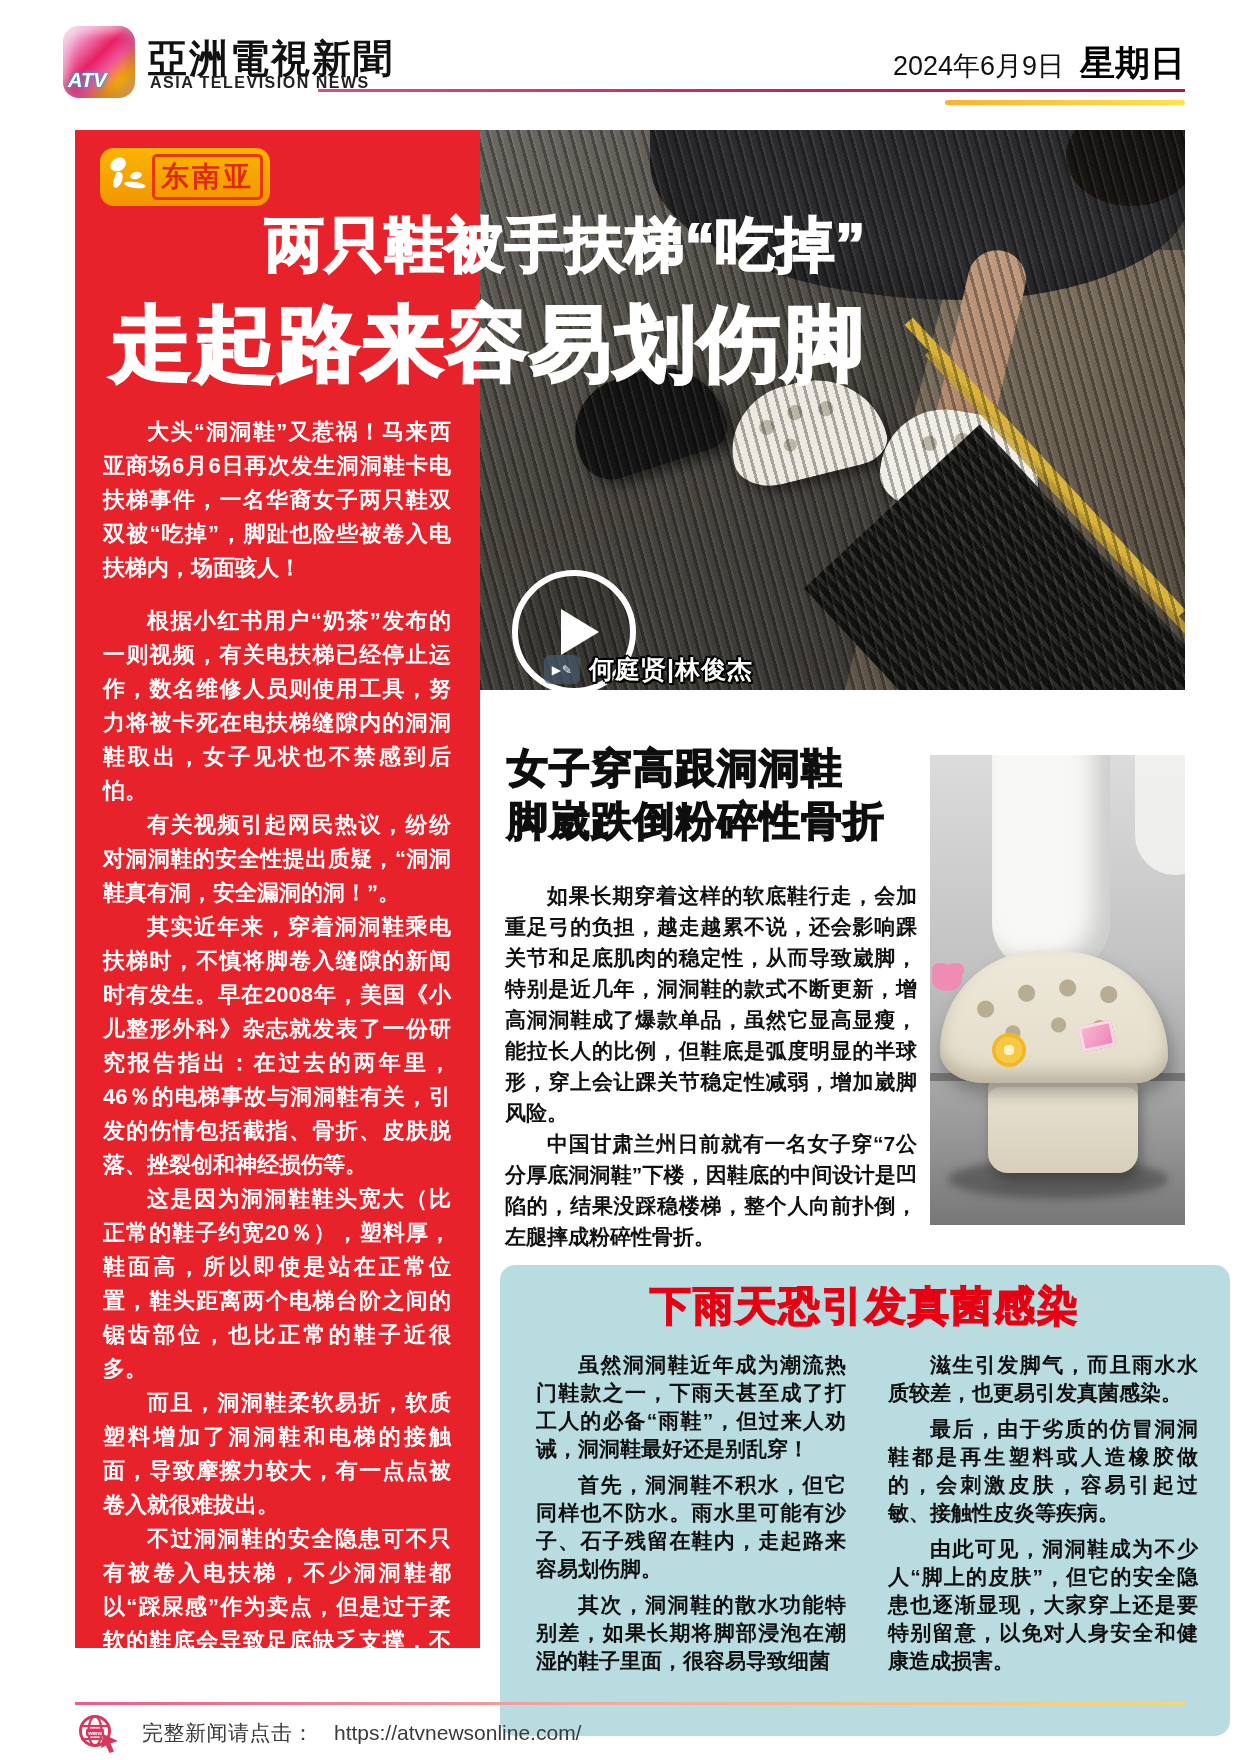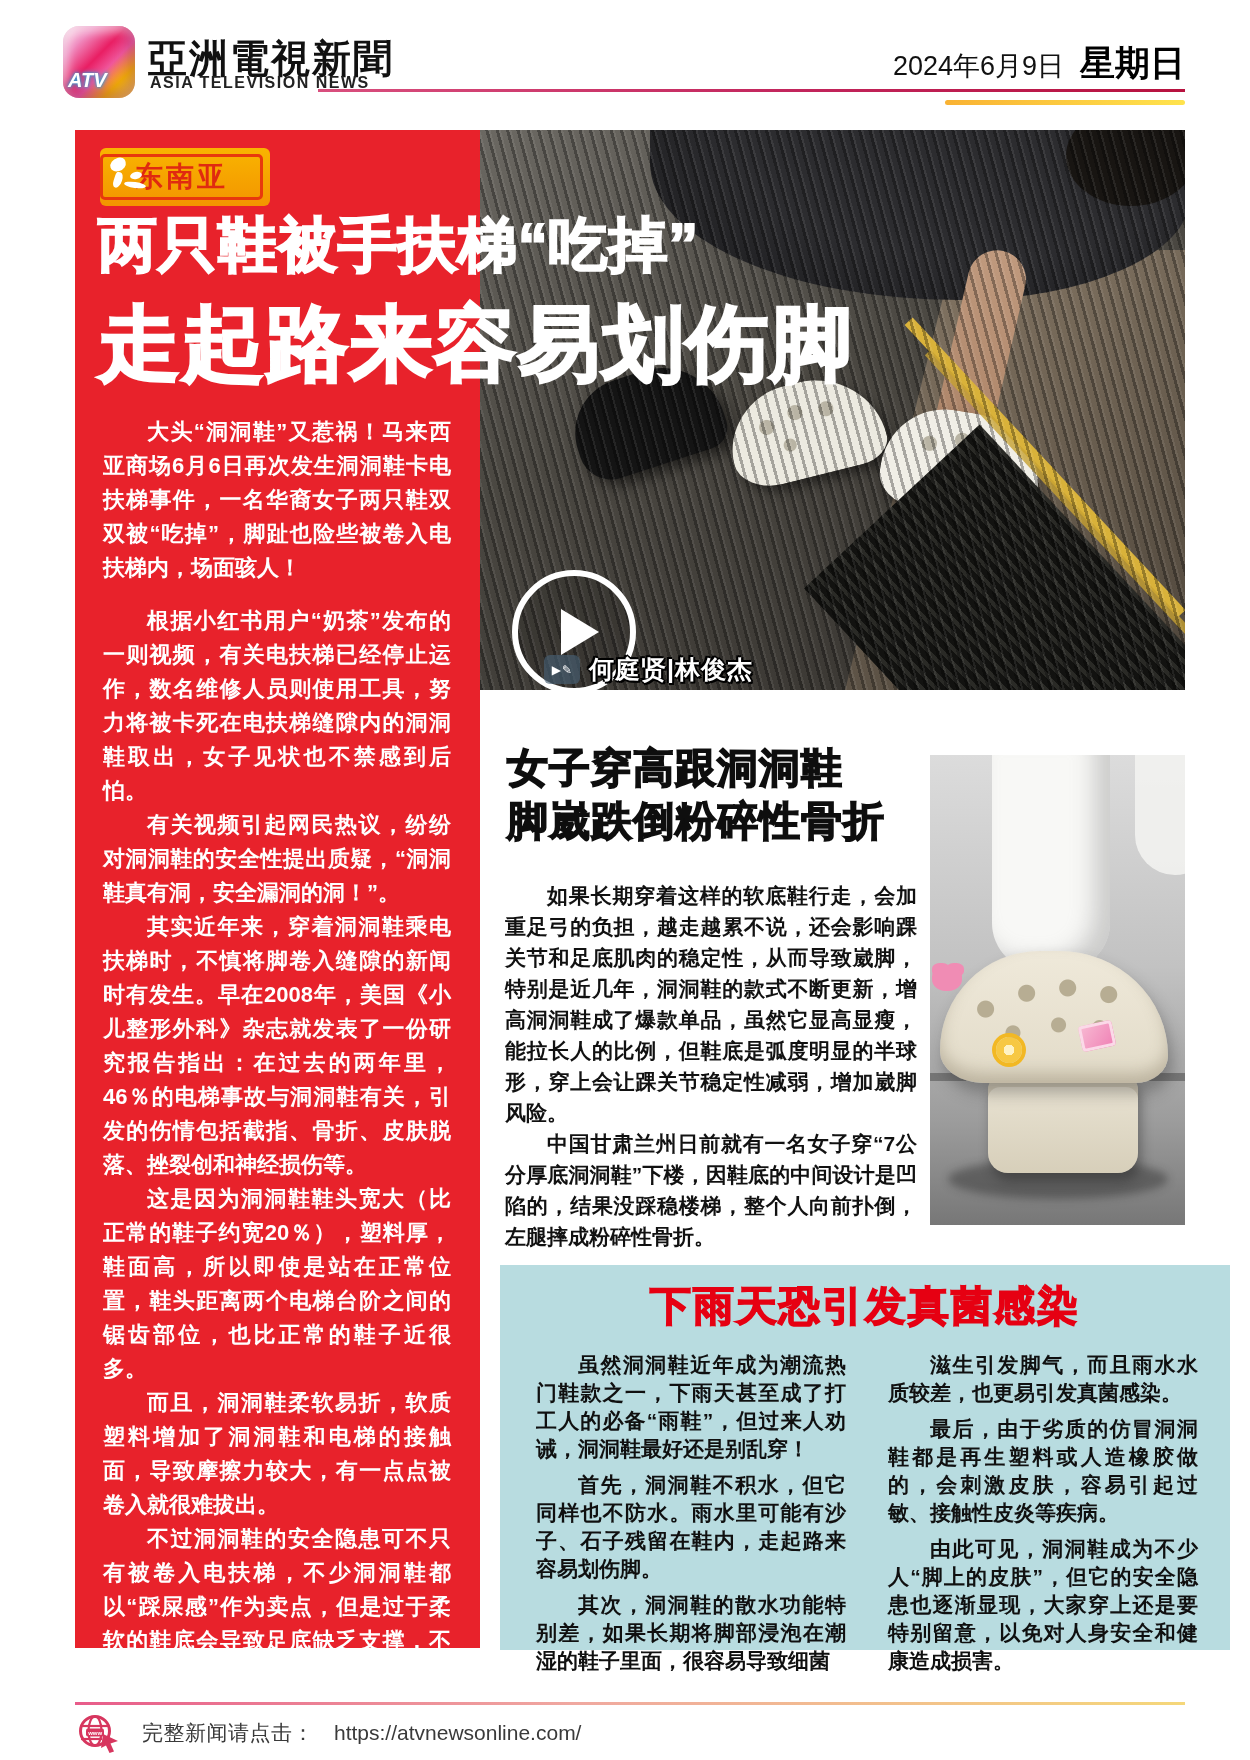--- a/index.html
+++ b/index.html
@@ -17,34 +17,34 @@
   .brand-line{position:absolute;left:318px;top:89px;width:867px;height:3px;
         background:linear-gradient(90deg,#d94f7e,#c2255c 55%,#b7123f);}
   .date-wrap{position:absolute;right:65px;top:40px;display:flex;align-items:baseline;gap:16px;}
   .date-txt{font-size:27px;color:#111;font-weight:500;}
   .weekday-txt{font-size:35px;color:#000;font-weight:900;}
   .date-underline{position:absolute;right:65px;top:100px;width:240px;height:5px;
         background:linear-gradient(90deg,#f9b233,#ffe34d);border-radius:3px;}
 
   
   .red-panel{position:absolute;left:75px;top:130px;width:405px;height:1518px;background:#e8222b;}
-  .region-badge{position:absolute;left:100px;top:148px;width:170px;height:58px;border-radius:6px;
-        background:linear-gradient(#f9b400,#f39500);display:flex;align-items:stretch;z-index:6;flex-direction:column;}
+  .region-badge{position:absolute;left:100px;top:148px;width:170px;height:58px;border-radius:14px;
+        background:linear-gradient(#f9b400,#f39500);display:flex;align-items:stretch;z-index:6;}
   .badge-map{position:relative;width:52px;}
   .badge-map i{position:absolute;background:#fff;display:block;}
   .badge-map .m1{left:10px;top:10px;width:16px;height:13px;border-radius:60% 40% 55% 45%;transform:rotate(-15deg);}
   .badge-map .m2{left:14px;top:24px;width:8px;height:16px;border-radius:40% 60% 70% 50%;transform:rotate(18deg);}
   .badge-map .m3{left:24px;top:34px;width:22px;height:6px;border-radius:50%;transform:rotate(8deg);}
   .badge-map .m4{left:30px;top:24px;width:12px;height:7px;border-radius:50%;transform:rotate(-12deg);}
   .badge-text{flex:1;margin:6px 7px 6px 0;border:3px solid #e8380d;border-radius:5px;
         display:flex;align-items:center;justify-content:center;color:#e02a10;
         font-size:28px;font-weight:900;letter-spacing:3px;}
 
   
-  .headline{position:absolute;left:98px;top:206px;z-index:5;color:#fff;white-space:nowrap;}
+  .headline{position:absolute;left:110px;top:206px;z-index:5;color:#fff;white-space:nowrap;text-align:right;}
   .headline .l1{font-size:59px;font-weight:900;letter-spacing:1px;-webkit-text-stroke:2px #fff;}
   .headline .l2{font-size:82px;font-weight:900;letter-spacing:2px;margin-top:4px;-webkit-text-stroke:2.5px #fff;}
 
   
   .red-body{position:absolute;left:103px;top:415px;width:348px;color:#fff;
         font-size:22px;line-height:34px;font-weight:700;text-align:justify;z-index:4;}
   .red-body p{margin:0;text-indent:2em;}
   .red-body p.lead{margin-bottom:19px;}
 
   
@@ -120,21 +120,21 @@
   .charm-flower{position:absolute;left:66px;top:282px;width:26px;height:26px;border-radius:50%;
         background:radial-gradient(circle,#fff3c4 28%,#f7c843 30%);box-shadow:0 0 0 4px #f2b824;}
   .charm-gem{position:absolute;left:150px;top:268px;width:34px;height:26px;transform:rotate(-12deg);
         background:linear-gradient(135deg,#f8bcd4,#ef7fb4);border-radius:4px;box-shadow:inset 0 0 0 3px #fbd9e8;}
   .heel{position:absolute;left:58px;top:322px;width:150px;height:96px;background:linear-gradient(#eae4d4,#d7cfba);
         border-radius:12px 12px 20px 20px;box-shadow:inset 0 10px 0 rgba(150,140,110,.25),3px 8px 12px rgba(30,30,30,.4);}
   .floor-shadow{position:absolute;left:18px;top:404px;width:220px;height:40px;background:rgba(20,20,20,.35);
         border-radius:50%;filter:blur(4px);}
 
   
-  .blue-panel{position:absolute;left:500px;top:1265px;width:730px;height:385px;background:#b8dce0;}
+  .blue-panel{position:absolute;left:500px;top:1265px;width:730px;height:471px;background:#b8dce0;border-radius:15px;}
   .blue-title{position:absolute;left:0;right:0;top:14px;text-align:center;color:#e60012;
         font-size:41px;font-weight:900;letter-spacing:2px;-webkit-text-stroke:1.5px #e60012;}
   .blue-cols{position:absolute;left:28px;top:78px;right:24px;display:flex;gap:26px;}
   .blue-col{flex:1;color:#101010;font-size:21px;line-height:28px;font-weight:600;text-align:justify;}
   .blue-col p{margin:8px;text-indent:2em;}
 
   
   .footer-line{position:absolute;left:75px;top:1702px;width:1110px;height:3px;
         background:linear-gradient(90deg,#e85c8a,#f0a8a0 45%,#f5d77a);}
   .footer{position:absolute;left:76px;top:1712px;display:flex;align-items:center;gap:20px;}

